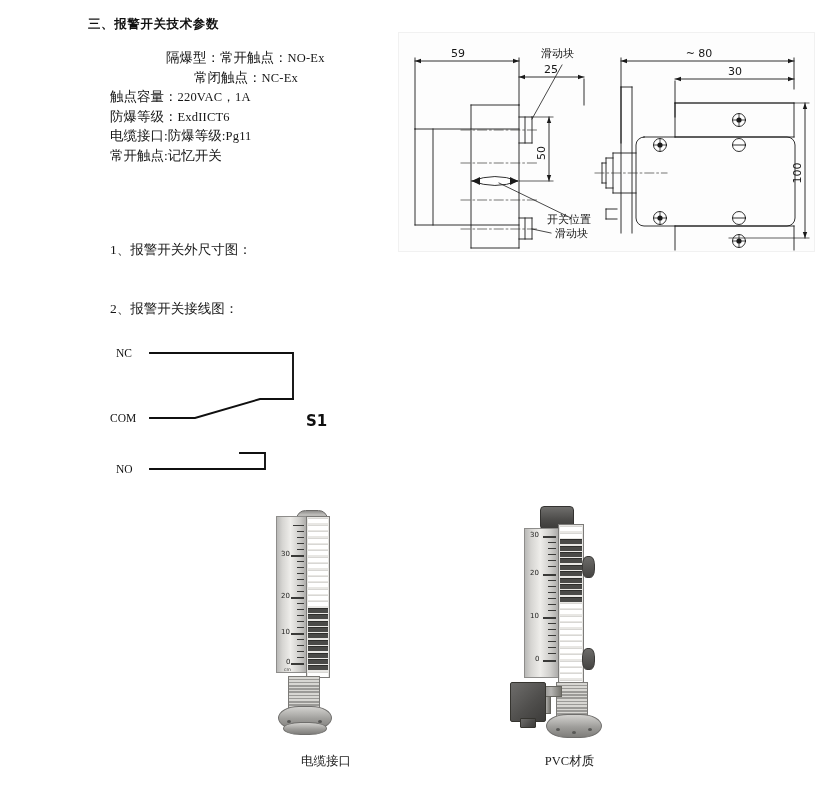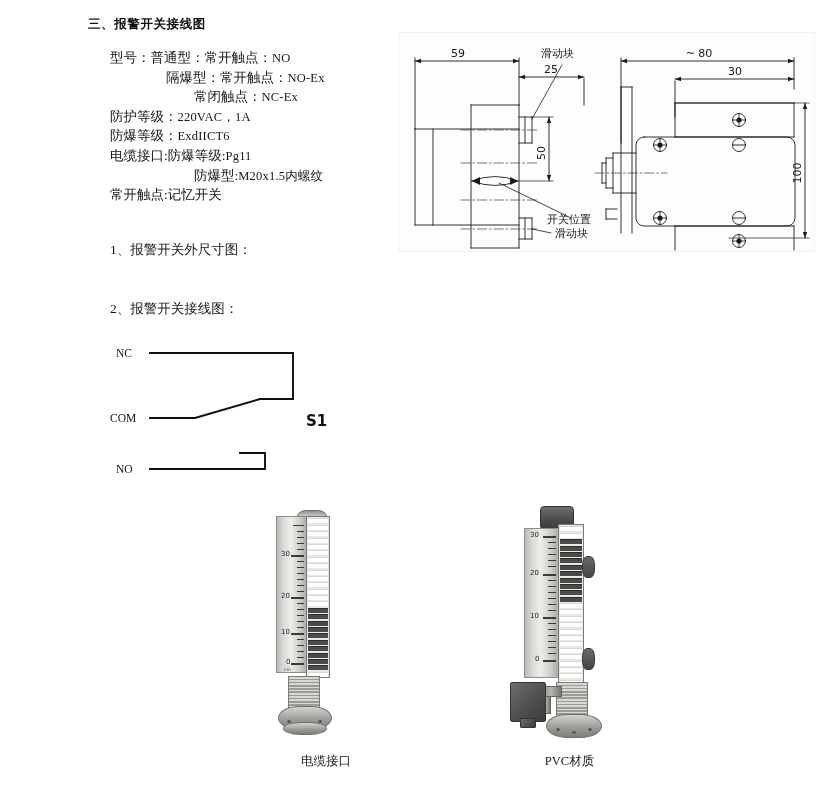--- a/index.html
+++ b/index.html
@@ -182,53 +182,47 @@
   .side-knob {
     position: absolute;
     background: linear-gradient(180deg,#6c6b69,#454442);
     border: 1px solid #3a3937;
     border-radius: 40%;
   }
 </style>
 </head>
 <body>
 
-<div id="section-title">三、报警开关接线图</div>
+<div id="section-title">三、报警开关技术参数</div>
 
 <div id="spec-block">
 
-  <div class="spec-line">
-    <span>型号：</span><span>普通型：</span><span>常开触点：</span><span class="lat">NO</span>
-  </div>
 
 
   <div class="spec-line">
     <span class="ind1"></span><span>隔爆型：</span><span>常开触点：</span><span class="lat">NO-Ex</span>
   </div>
 
   <div class="spec-line">
     <span class="ind1"></span><span class="ind2"></span><span>常闭触点：</span><span class="lat">NC-Ex</span>
   </div>
 
   <div class="spec-line">
-    <span>防护等级：</span><span class="lat">220VAC，1A</span>
+    <span>触点容量：</span><span class="lat">220VAC，1A</span>
   </div>
 
 
   <div class="spec-line">
     <span>防爆等级：</span><span class="lat">ExdIICT6</span>
   </div>
 
   <div class="spec-line">
     <span>电缆接口:</span><span>防爆等级:</span><span class="lat">Pg11</span>
   </div>
 
-  <div class="spec-line">
-    <span class="ind1"></span><span class="ind2"></span><span>防爆型:</span><span class="lat">M20x1.5内螺纹</span>
-  </div>
 
   <div class="spec-line">
     <span>常开触点:</span><span>记忆开关</span>
   </div>
 
 </div>
 
 <div class="numbered-cap" id="cap-dimension-drawing">1、报警开关外尺寸图：</div>
 
 <div class="numbered-cap" id="cap-wiring-drawing">2、报警开关接线图：</div>

